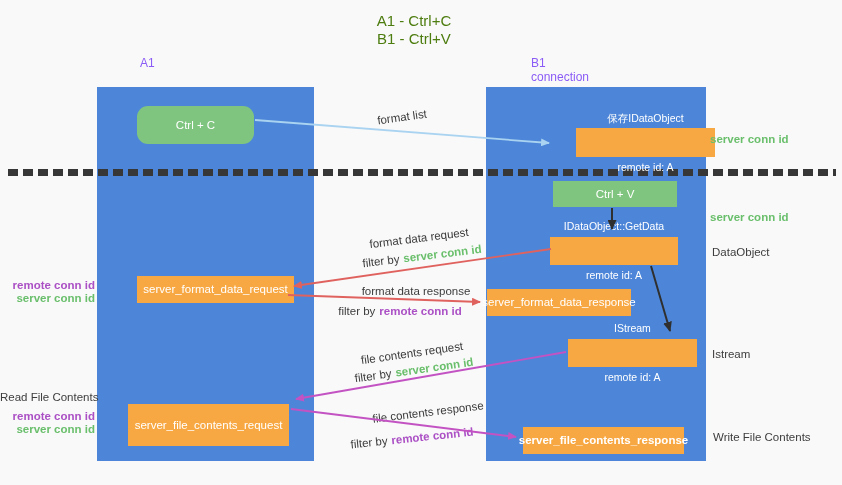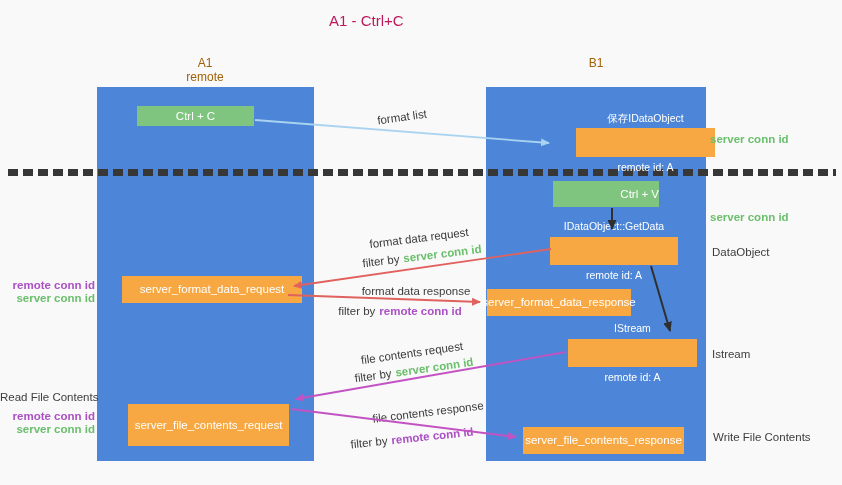--- a/index.html
+++ b/index.html
@@ -4,52 +4,52 @@
 <style>
   html,body{margin:0;padding:0;}
   body{
     width:842px;height:485px;position:relative;overflow:hidden;
     background:#f9f9f9;
     font-family:"Liberation Sans", sans-serif;
     color:#3d3d3d;
   }
   .abs{position:absolute;}
   
-  .title{left:329px;top:12px;width:170px;text-align:left;font-size:15px;line-height:18px;color:#be185d;}
-  
-  .lane-header{width:130px;text-align:center;font-size:12px;line-height:14px;color:#a16207;}
+  .title{left:329px;top:12px;width:170px;text-align:center;font-size:15px;line-height:18px;color:#4d7c0f;}
+  
+  .lane-header{width:130px;font-size:12px;line-height:14px;color:#8b5cf6;}
   .lane-header.left{left:140px;top:56px;}
   .lane-header.right{left:531px;top:56px;}
   
   .lifeline{background:#4d86d8;z-index:1;}
   .lifeline.left{left:97px;top:87px;width:217px;height:374px;}
   .lifeline.right{left:486px;top:87px;width:220px;height:374px;}
   
   .divider{
     left:8px;top:169px;width:828px;height:7px;z-index:2;
     background:repeating-linear-gradient(90deg,#373737 0 10px,transparent 10px 15px);
   }
   
   .node{
     z-index:3;display:flex;flex-direction:column;align-items:center;justify-content:center;
     color:#ffffff;text-align:center;font-size:11.5px;line-height:13px;
   }
   .node .sub{font-size:10.5px;margin-top:36px;}
   .node.green{background:#7fc57f;}
   .node.orange{background:#f8a843;}
   .node.two-line{font-size:10.5px;}
-  .n-ctrl-c{left:137px;top:106px;width:117px;height:20px;}
+  .n-ctrl-c{left:137px;top:106px;width:117px;height:38px;border-radius:11px;}
   .n-save{left:576px;top:128px;width:139px;height:29px;}
-  .n-ctrl-v{left:553px;top:181px;width:106px;height:26px;align-items:flex-end;}
+  .n-ctrl-v{left:553px;top:181px;width:124px;height:26px;}
   .n-getdata{left:550px;top:237px;width:128px;height:28px;}
-  .n-fmt-req{left:122px;top:276px;width:180px;height:27px;justify-content:center;}
+  .n-fmt-req{left:137px;top:276px;width:157px;height:27px;justify-content:center;}
   .n-fmt-resp{left:487px;top:289px;width:144px;height:27px;}
   .n-istream{left:568px;top:339px;width:129px;height:28px;}
   .n-file-req{left:128px;top:404px;width:161px;height:42px;}
-  .n-file-resp{left:523px;top:427px;width:161px;height:27px;}
+  .n-file-resp{left:523px;top:427px;width:161px;height:27px;font-weight:bold;}
   
   .ann{font-size:11.5px;line-height:13px;white-space:nowrap;z-index:3;}
   .green-text{color:#6abf6c;font-weight:bold;}
   .purple-text{color:#ab50c5;font-weight:bold;}
   .r-conn-1{left:710px;top:133px;}
   .r-conn-2{left:710px;top:211px;}
   .r-dataobject{left:712px;top:246px;}
   .r-istream{left:712px;top:348px;}
   .r-write{left:713px;top:431px;}
   .l-right{width:95px;text-align:right;}
@@ -76,28 +76,29 @@
   .m-file-resp{left:353px;top:404px;width:150px;}
   .m-file-resp-filter{left:332px;top:430px;width:160px;}
   
   .arrows{left:0;top:0;width:842px;height:485px;z-index:5;pointer-events:none;}
 </style>
 </head>
 <body>
 
 <div class="abs title">
   <div>A1 - Ctrl+C</div>
+  <div>B1 - Ctrl+V</div>
 </div>
 
 <div class="abs lane-header left">
   <div>A1</div>
-  <div>remote</div>
 </div>
 <div class="abs lane-header right">
   <div>B1</div>
+  <div>connection</div>
 </div>
 
 <div class="abs lifeline left"></div>
 <div class="abs lifeline right"></div>
 
 <div class="abs divider"></div>
 
 <div class="abs node green n-ctrl-c">
   <div>Ctrl + C</div>
 </div>

